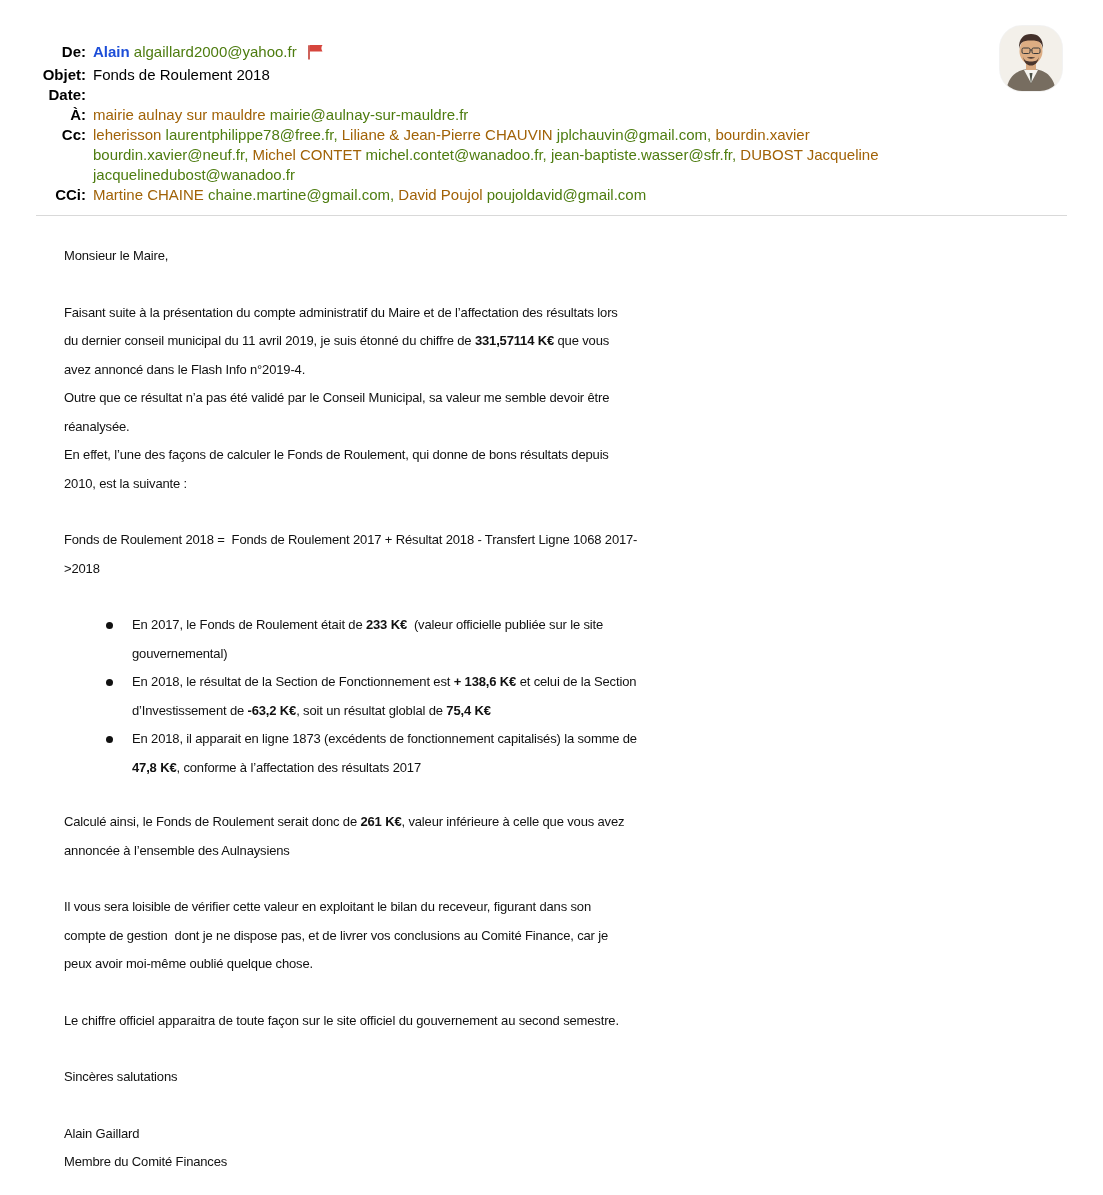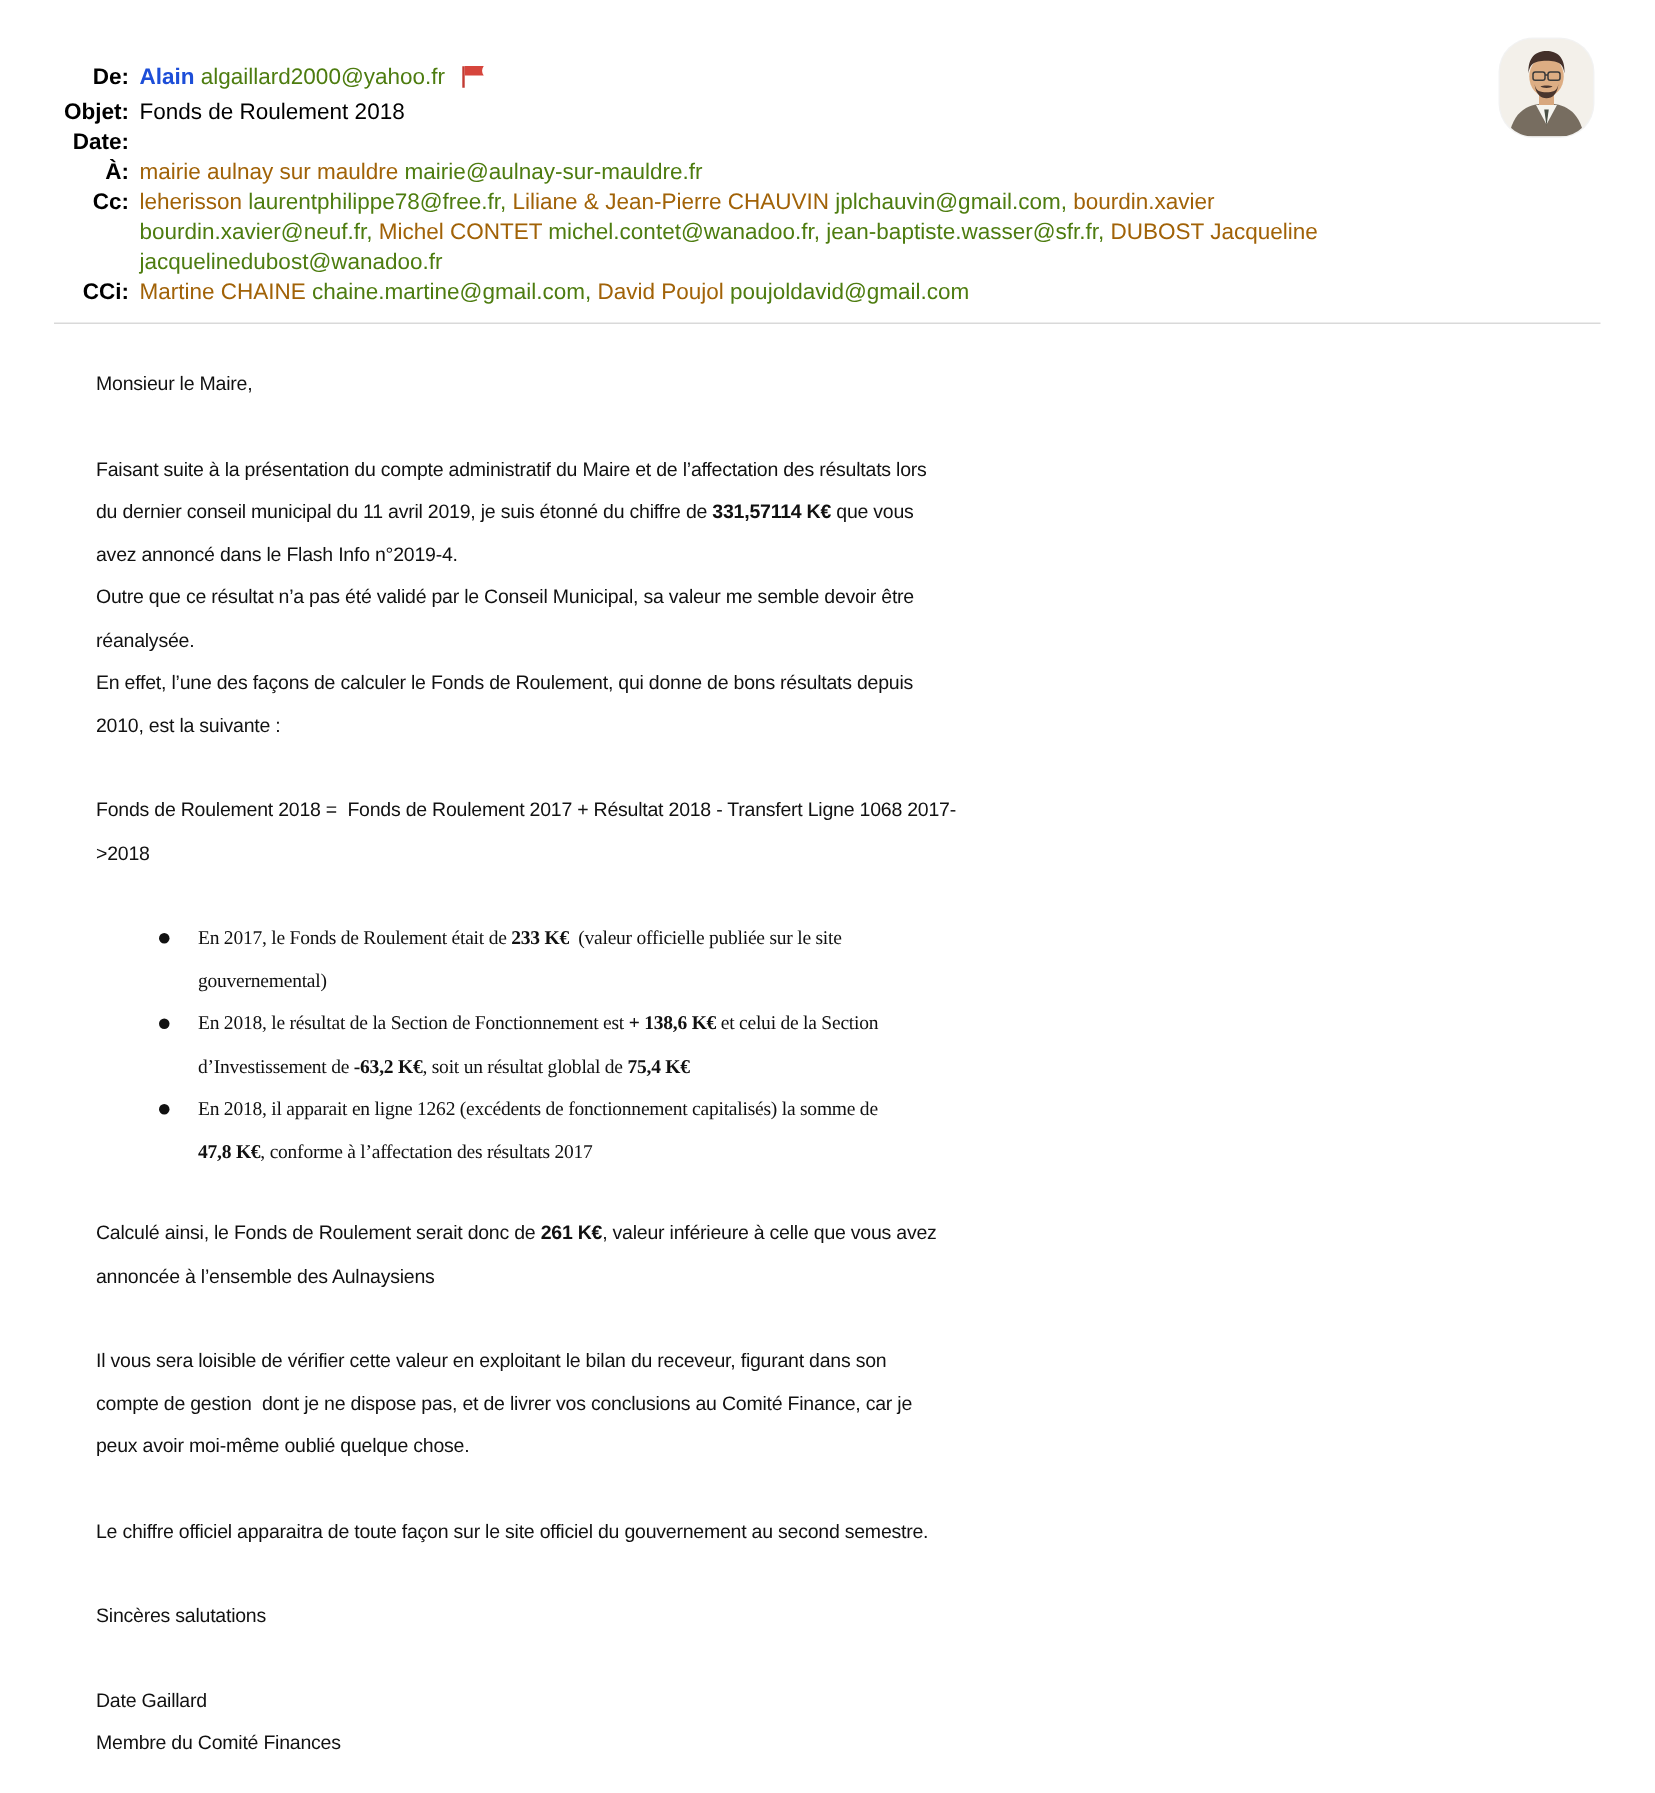--- a/index.html
+++ b/index.html
@@ -27,21 +27,21 @@
   .divider{height:1px;background:#d9d9d9;margin:10px 36px 0 36px;}
   
   .mail-body{
     margin:26px 45px 0 64px;
     font-size:13px;line-height:28.5px;color:#111;
     letter-spacing:-0.15px;
   }
   .para{margin:0 0 28px 0;white-space:pre-wrap;}
   .para b, .bullets b{font-weight:700;}
   .bullets{list-style:none;margin:0 0 26px 0;padding:0;}
-  .bullets li{position:relative;padding-left:68px;white-space:pre-wrap;font-family:Liberation Serif, serif;}
+  .bullets li{position:relative;padding-left:68px;white-space:pre-wrap;}
   .bullets li::before{
     content:"";position:absolute;left:42px;top:11px;
     width:7px;height:7px;border-radius:50%;background:#111;
   }
 </style>
 </head>
 <body>
 
 <div class="mail-header">
   <div id="header-fields">
@@ -110,25 +110,25 @@
 réanalysée.
 En effet, l’une des façons de calculer le Fonds de Roulement, qui donne de bons résultats depuis
 2010, est la suivante :</span></div>
     <div class="para"><span>Fonds de Roulement 2018 =  Fonds de Roulement 2017 + Résultat 2018 - Transfert Ligne 1068 2017-
 &gt;2018</span></div>
     <ul class="bullets">
       <li><span>En 2017, le Fonds de Roulement était de </span><b>233 K€</b><span>  (valeur officielle publiée sur le site
 gouvernemental)</span></li>
       <li><span>En 2018, le résultat de la Section de Fonctionnement est </span><b>+ 138,6 K€</b><span> et celui de la Section
 d’Investissement de </span><b>-63,2 K€</b><span>, soit un résultat globlal de </span><b>75,4 K€</b></li>
-      <li><span>En 2018, il apparait en ligne 1262 (excédents de fonctionnement capitalisés) la somme de
+      <li><span>En 2018, il apparait en ligne 1873 (excédents de fonctionnement capitalisés) la somme de
 </span><b>47,8 K€</b><span>, conforme à l’affectation des résultats 2017</span></li>
     </ul>
     <div class="para"><span>Calculé ainsi, le Fonds de Roulement serait donc de </span><b>261 K€</b><span>, valeur inférieure à celle que vous avez
 annoncée à l’ensemble des Aulnaysiens</span></div>
     <div class="para"><span>Il vous sera loisible de vérifier cette valeur en exploitant le bilan du receveur, figurant dans son
 compte de gestion  dont je ne dispose pas, et de livrer vos conclusions au Comité Finance, car je
 peux avoir moi-même oublié quelque chose.</span></div>
     <div class="para"><span>Le chiffre officiel apparaitra de toute façon sur le site officiel du gouvernement au second semestre.</span></div>
     <div class="para"><span>Sincères salutations</span></div>
-    <div class="para"><span>Date Gaillard
+    <div class="para"><span>Alain Gaillard
 Membre du Comité Finances</span></div>
   </div>
 
 </body></html>

